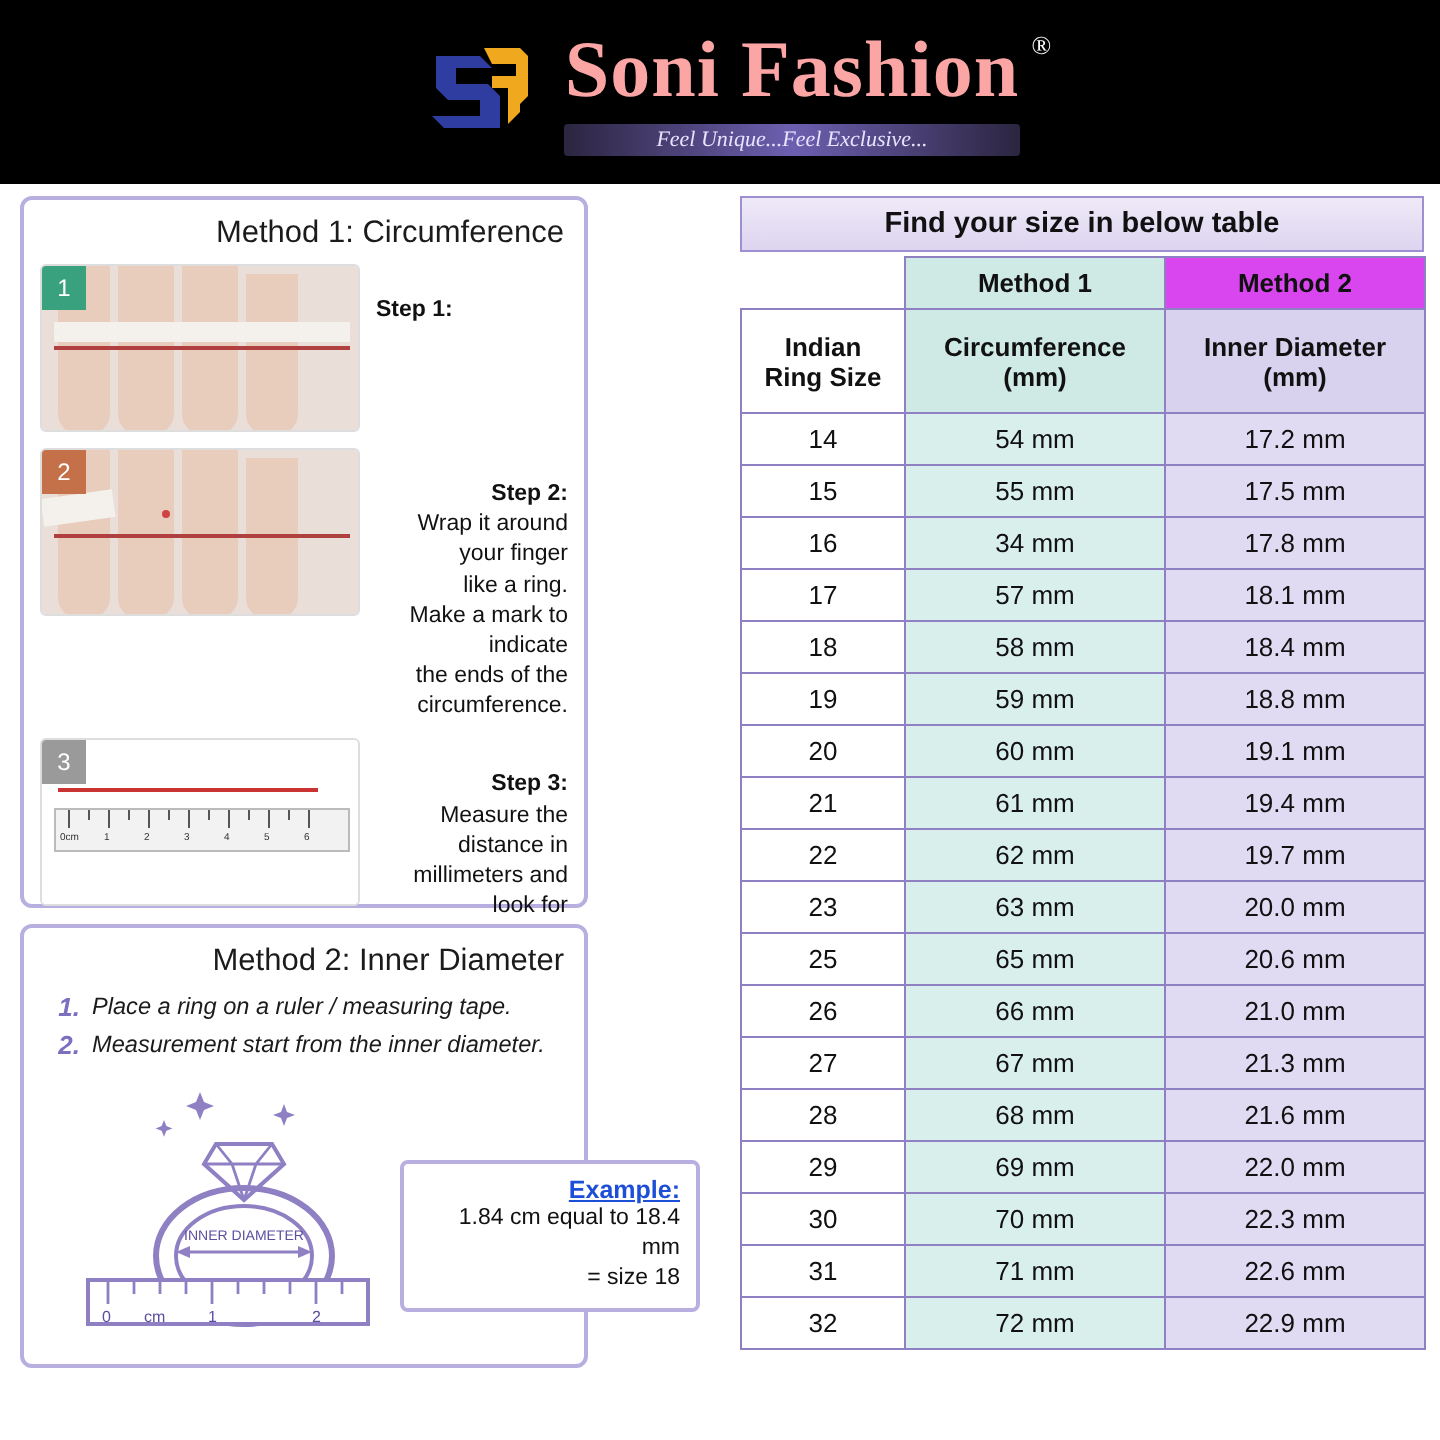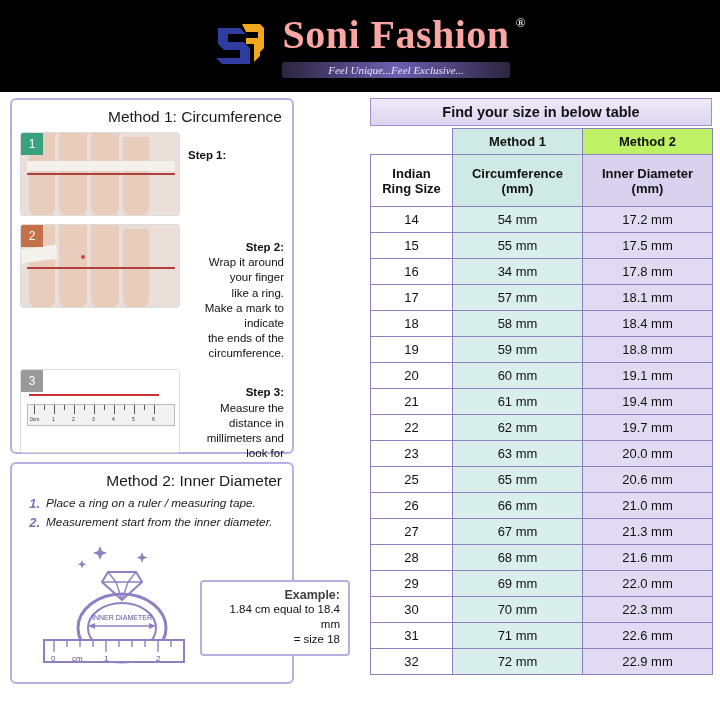--- a/index.html
+++ b/index.html
@@ -92,21 +92,21 @@
   .m2-line { display: flex; gap: 6px; padding: 0 10px 4px 12px; align-items: flex-start; }
   .m2-num { color: #7d6fc0; font-style: italic; font-weight: bold; font-size: 13px; width: 16px; flex: none; }
   .m2-txt { font-size: 11.8px; font-style: italic; color: #1b1b1b; line-height: 1.3; }
 
   .ring-art { position: absolute; left: 26px; top: 78px; width: 170px; height: 128px; }
   .example-box {
     position: absolute; left: 188px; top: 116px; width: 150px;
     border: 2px solid #b9aee0; border-radius: 4px; padding: 6px 8px;
     background: #fff;
   }
-  .example-title { font-weight: bold; font-size: 12.5px; color: #404040; }
+  .example-title { font-weight: bold; font-size: 12.5px; color: #1d4ed8; text-decoration: underline; }
   .example-line { font-size: 11.5px; color: #111; line-height: 1.32; }
 
   
   .right-col { position: absolute; left: 370px; top: 98px; width: 342px; }
   .table-header {
     background: linear-gradient(to bottom, #efeaf8, #ddd4f0);
     border: 1px solid #9d8fd0;
     text-align: center; font-size: 14.5px; color: #111;
     padding: 5px 0; font-weight: bold;
     font-family: "Liberation Sans", sans-serif;
@@ -122,21 +122,21 @@
     color: #111;
     padding: 0;
     height: 26px;
   }
   .col-a { width: 82px; }
   .col-b { width: 130px; }
   .col-c { width: 130px; }
 
   .mh { font-size: 14.5px; font-weight: bold; }
   .mh1 { background: #cfe9e4; }
-  .mh2 { background: #bef264; }
+  .mh2 { background: #d946ef; }
   .hdr-a { background: #ffffff; font-weight: bold; font-size: 13.5px; }
   .hdr-b { background: #cfe9e4; font-weight: bold; font-size: 13.5px; }
   .hdr-c { background: #d8d2ef; font-weight: bold; font-size: 13.5px; }
   .cell-a { background: #ffffff; }
   .cell-b { background: #d8efeb; }
   .cell-c { background: #e0dbf3; }
   .blank { border: none !important; background: transparent; }
 </style>
 </head>
 <body>

